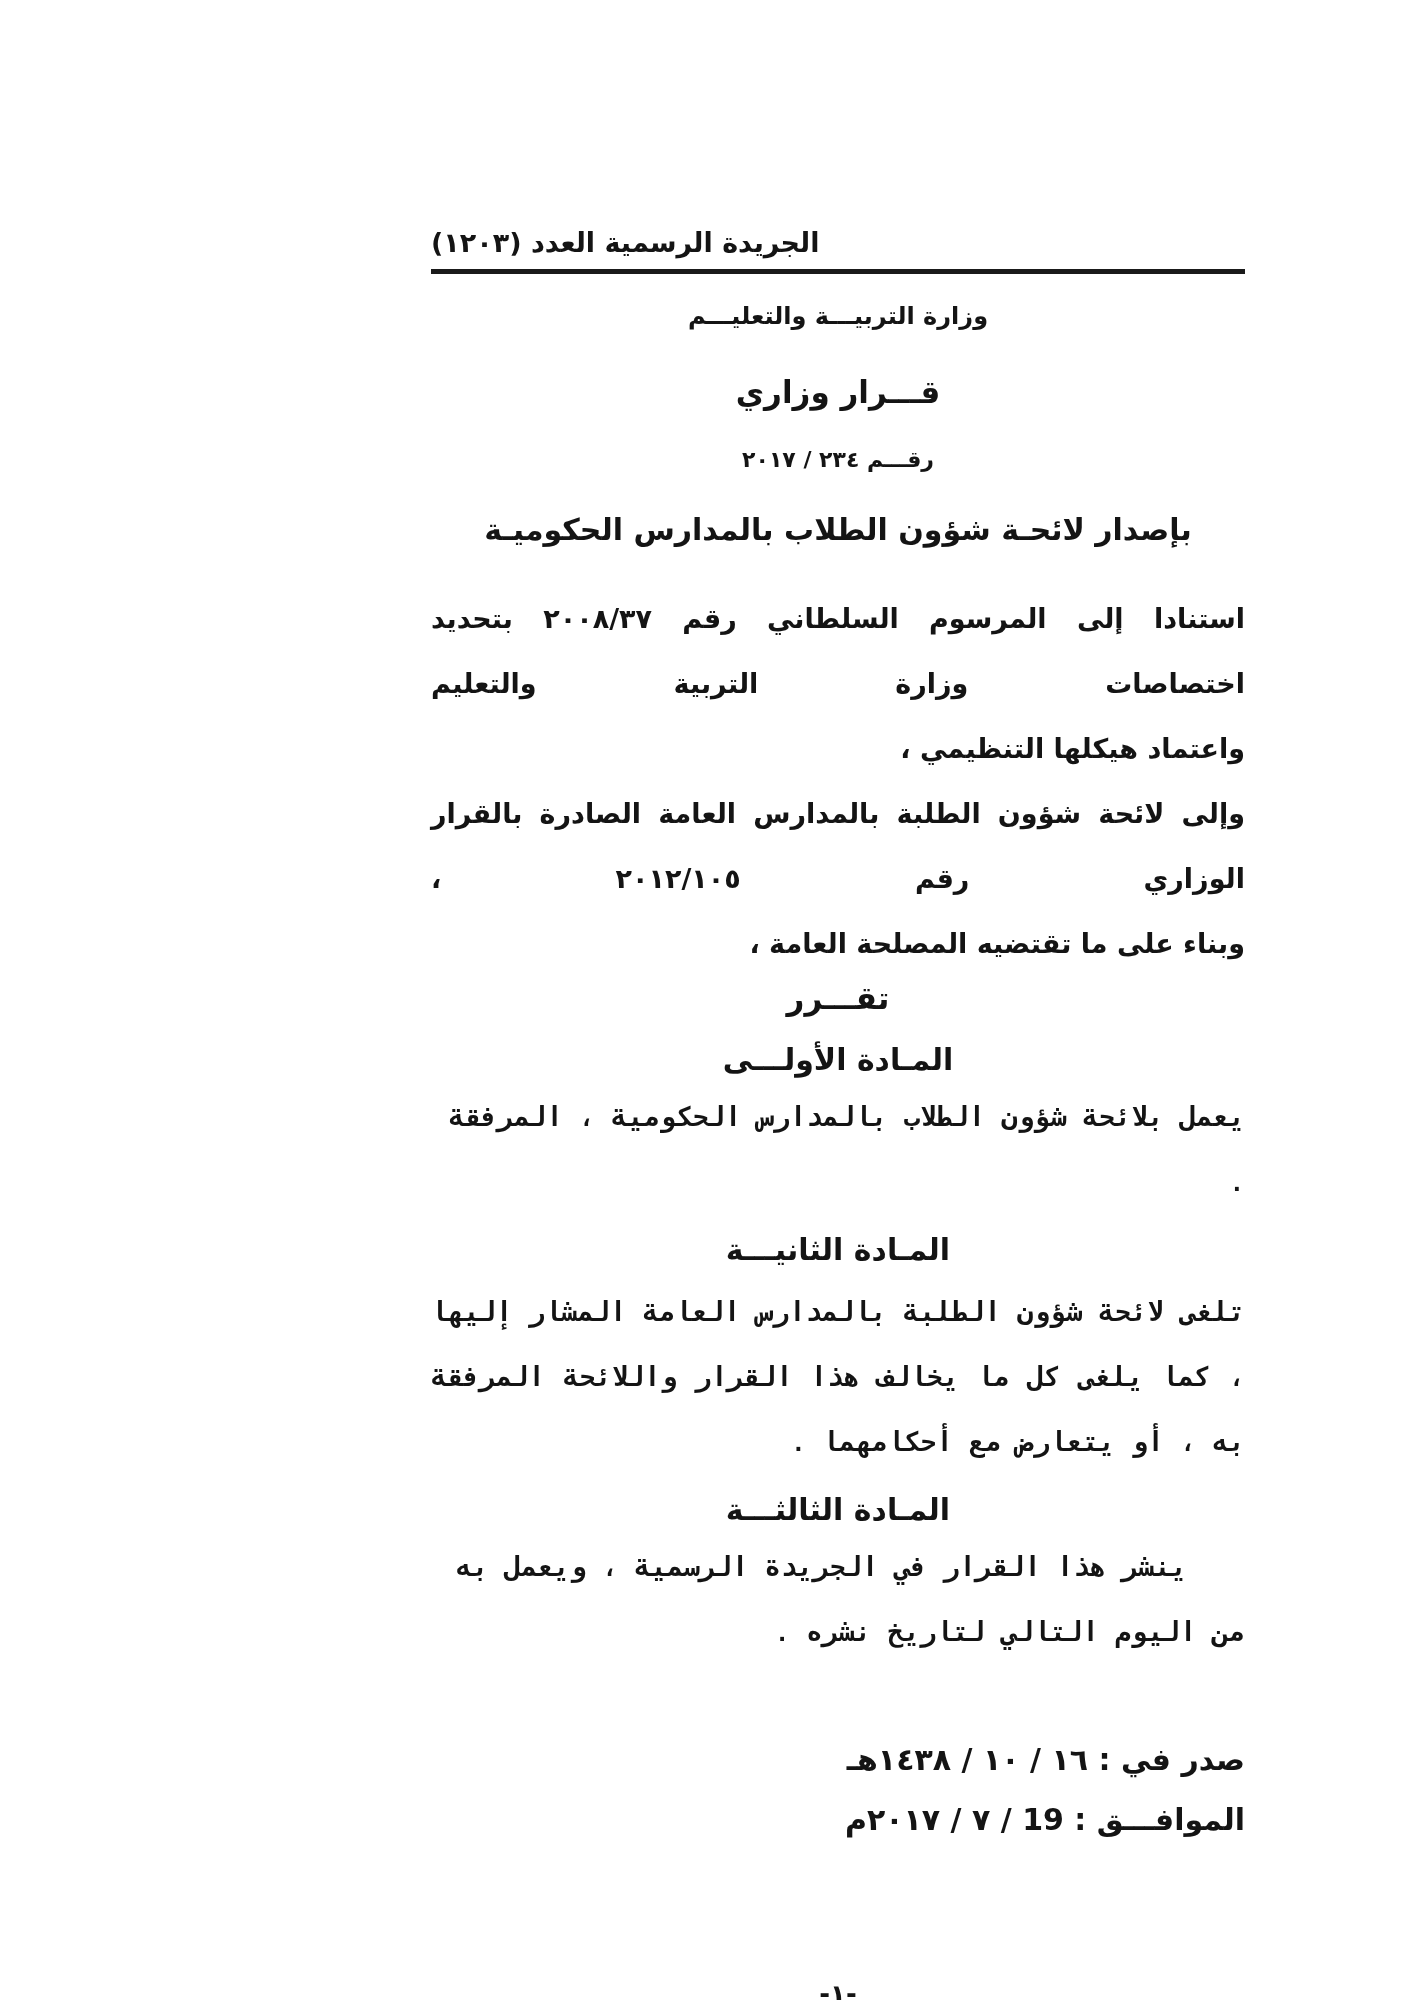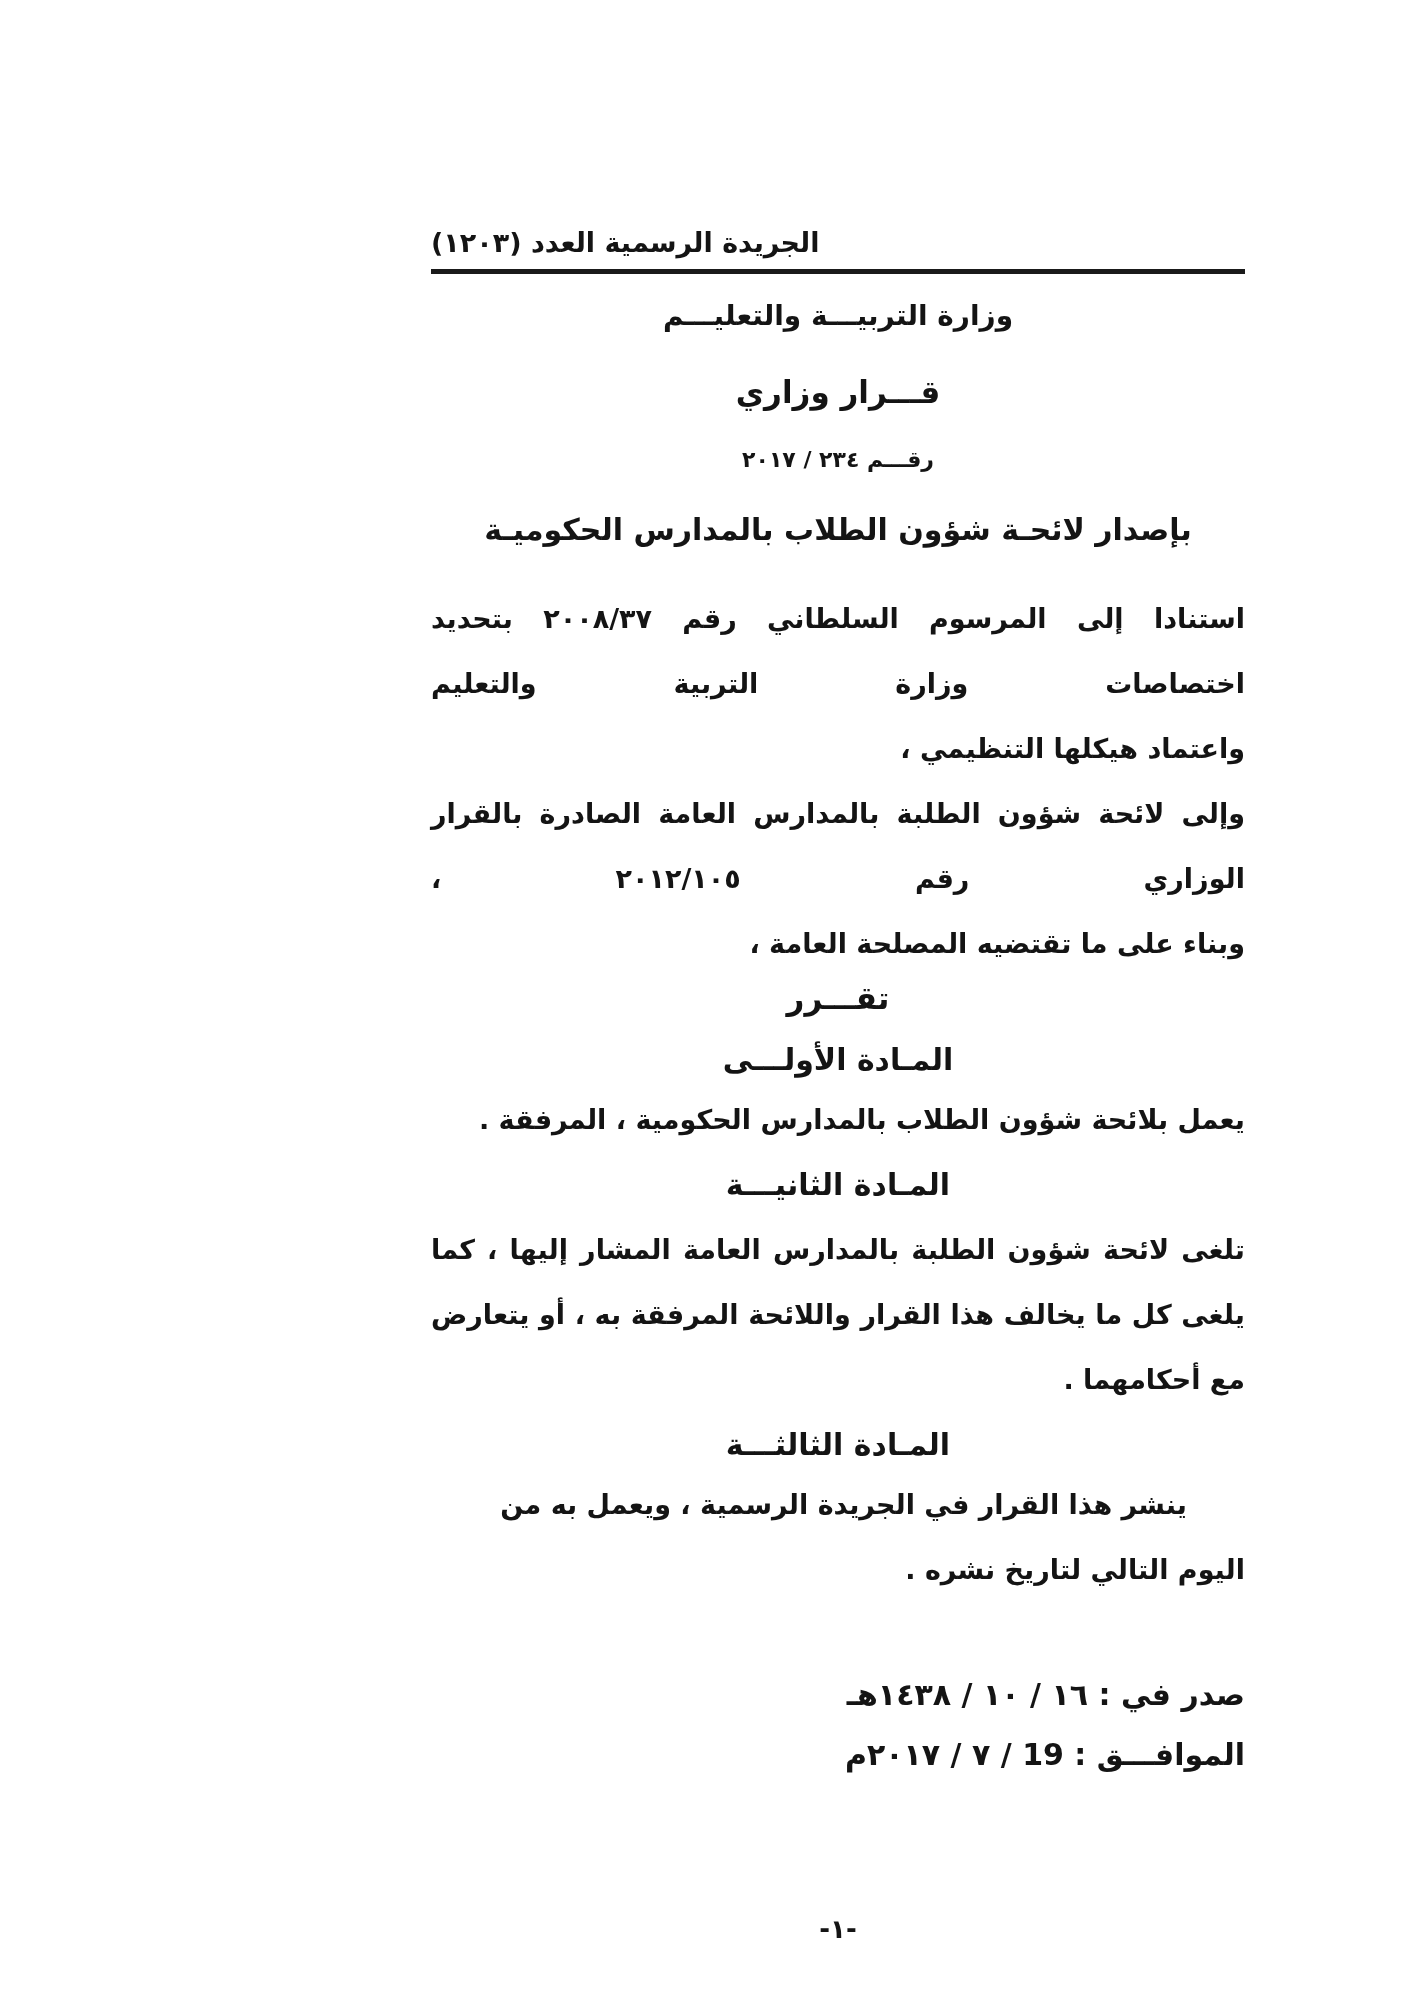--- a/index.html
+++ b/index.html
@@ -24,33 +24,33 @@
     text-align:left;
     font-size:27px;
     line-height:36px;
     letter-spacing:0;
   }
   .header-rule {
     margin-top:8px;
     height:5px;
     background:#1a1a1a;
   }
-  .ministry-title  { text-align:center; font-size:28px; line-height:40px; margin-top:22px; }
+  .ministry-title  { text-align:center; font-size:24px; line-height:40px; margin-top:22px; }
   .decision-type   { text-align:center; font-size:31px; line-height:40px; margin-top:36px; }
   .decision-number { text-align:center; font-size:22px; line-height:40px; margin-top:28px; }
   .decision-subject{ text-align:center; font-size:30px; line-height:40px; margin-top:30px; }
 
   .preamble { margin-top:36px; font-size:27px; }
   .preamble p { line-height:65px; text-align:right; }
   .justify-full { text-align:justify !important; text-align-last:justify; }
 
   .decree-word { text-align:center; font-size:31px; line-height:40px; margin-top:2px; }
 
   .article-heading { text-align:center; font-size:30px; line-height:40px; }
-  .article-body    { font-size:27px; line-height:65px; text-align:right; }
+  .article-body    { font-size:27px; line-height:65px; text-align:right;font-family:Liberation Mono, monospace; }
   .article-body.justified { text-align:justify; }
   .article-body.indented  { text-indent:58px; }
 
   .h1 { margin-top:22px; }
   .b1 { margin-top:7px;  }
   .h2 { margin-top:13px; }
   .b2 { margin-top:12px; }
   .h3 { margin-top:13px; }
   .b3 { margin-top:7px;  }
 

